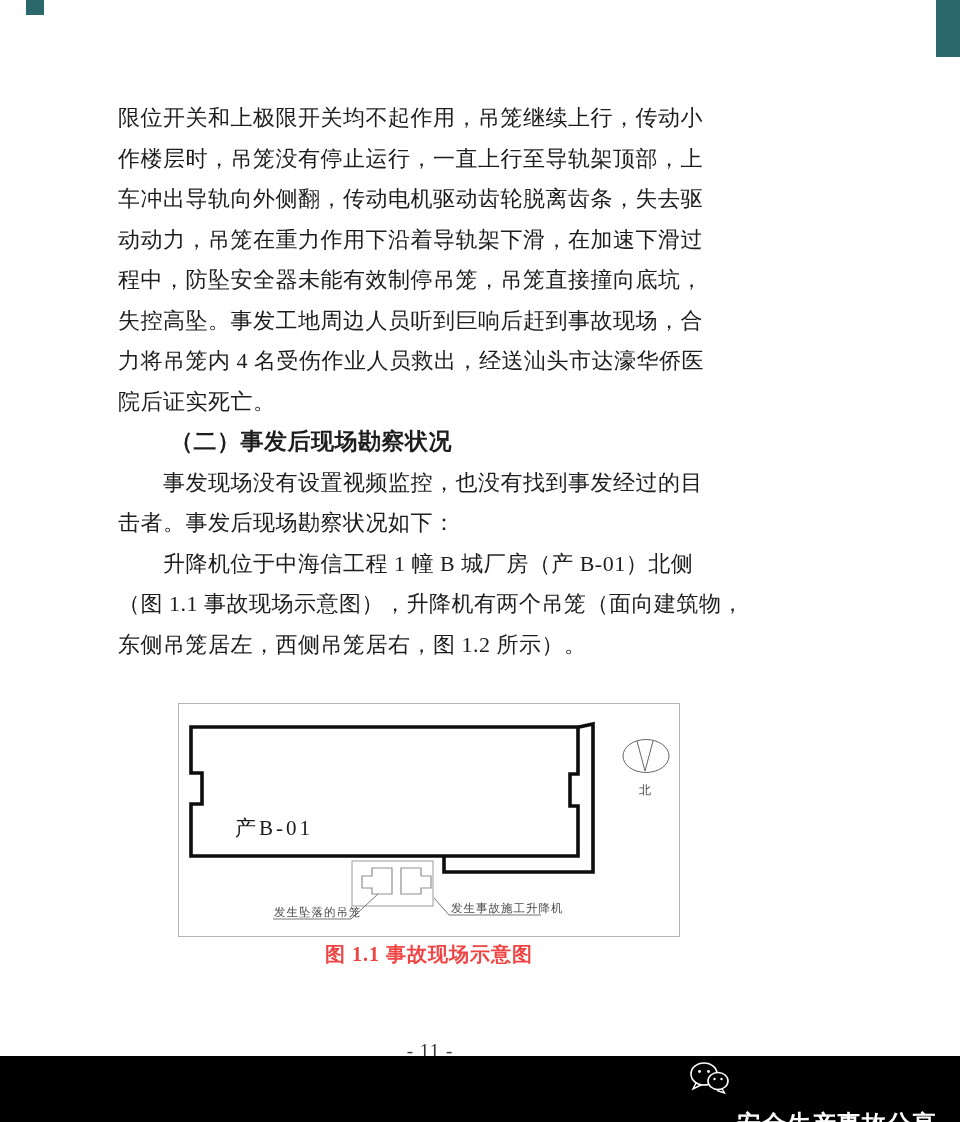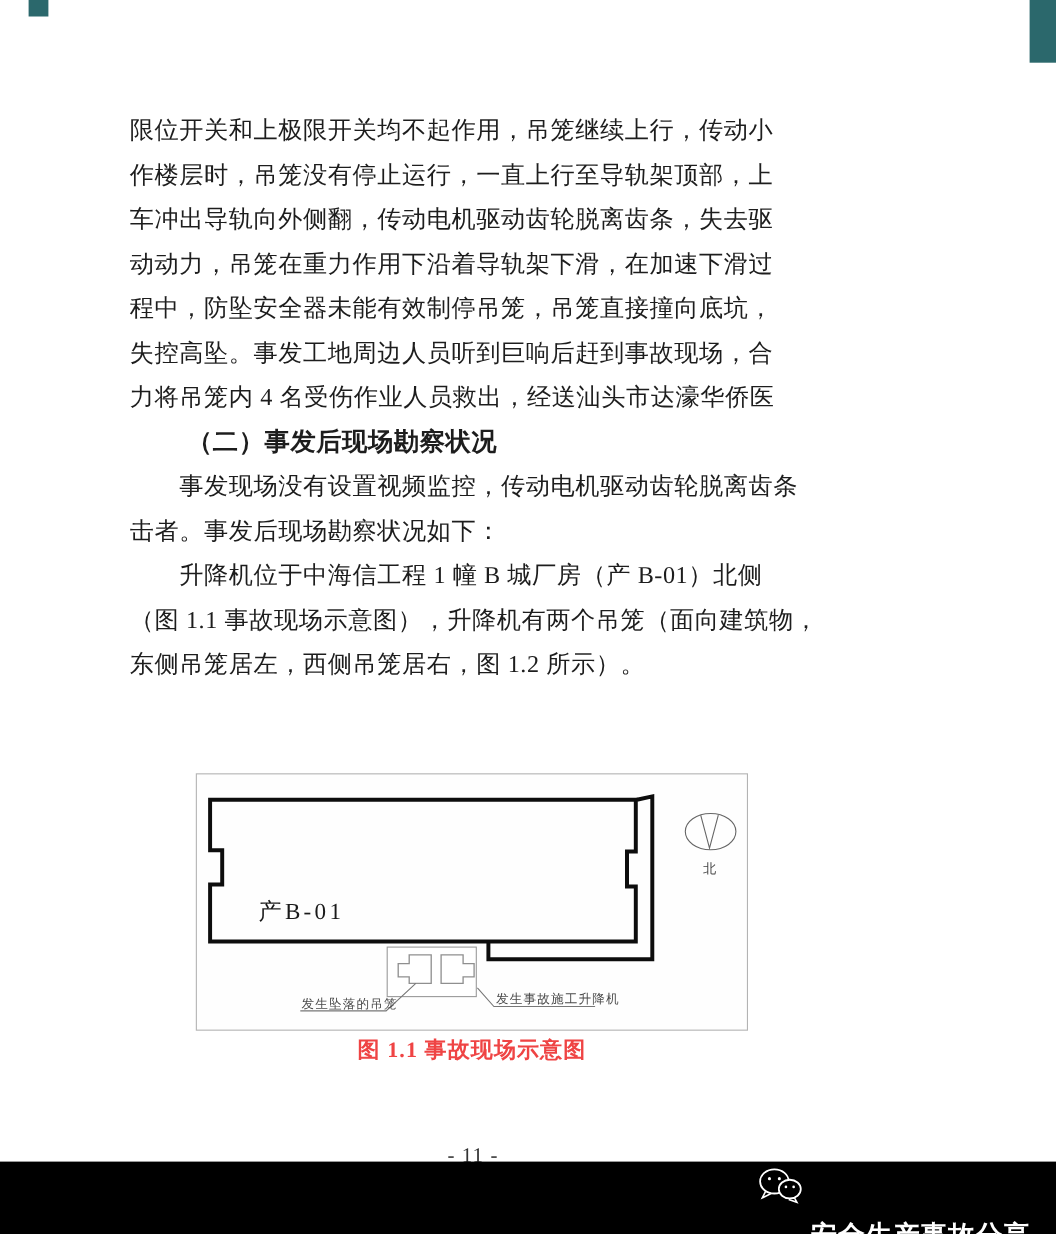--- a/index.html
+++ b/index.html
@@ -57,22 +57,23 @@
 <div class="deco deco-strip"></div>
 
 <div class="textblock">
   <div class="line">限位开关和上极限开关均不起作用，吊笼继续上行，传动小</div>
   <div class="line">作楼层时，吊笼没有停止运行，一直上行至导轨架顶部，上</div>
   <div class="line">车冲出导轨向外侧翻，传动电机驱动齿轮脱离齿条，失去驱</div>
   <div class="line">动动力，吊笼在重力作用下沿着导轨架下滑，在加速下滑过</div>
   <div class="line">程中，防坠安全器未能有效制停吊笼，吊笼直接撞向底坑，</div>
   <div class="line">失控高坠。事发工地周边人员听到巨响后赶到事故现场，合</div>
   <div class="line">力将吊笼内 4 名受伤作业人员救出，经送汕头市达濠华侨医</div>
+  <div class="line endline">院后证实死亡。</div>
   <div class="line heading">（二）事发后现场勘察状况</div>
-  <div class="line indent">事发现场没有设置视频监控，传动电机驱动齿轮脱离齿条</div>
+  <div class="line indent">事发现场没有设置视频监控，也没有找到事发经过的目</div>
   <div class="line endline">击者。事发后现场勘察状况如下：</div>
   <div class="line indent">升降机位于中海信工程 1 幢 B 城厂房（产 B-01）北侧</div>
   <div class="line">（图 1.1 事故现场示意图），升降机有两个吊笼（面向建筑物，</div>
   <div class="line endline">东侧吊笼居左，西侧吊笼居右，图 1.2 所示）。</div>
 </div>
 
 <div class="figure">
   <svg viewBox="0 0 500 232">
 
     <path d="M 12 23 L 399 23 L 399 70 L 391 70 L 391 102 L 399 102 L 399 152 L 12 152 L 12 100 L 23 100 L 23 69 L 12 69 Z" fill="none" stroke="#0d0d0d" stroke-width="3.6"></path>

